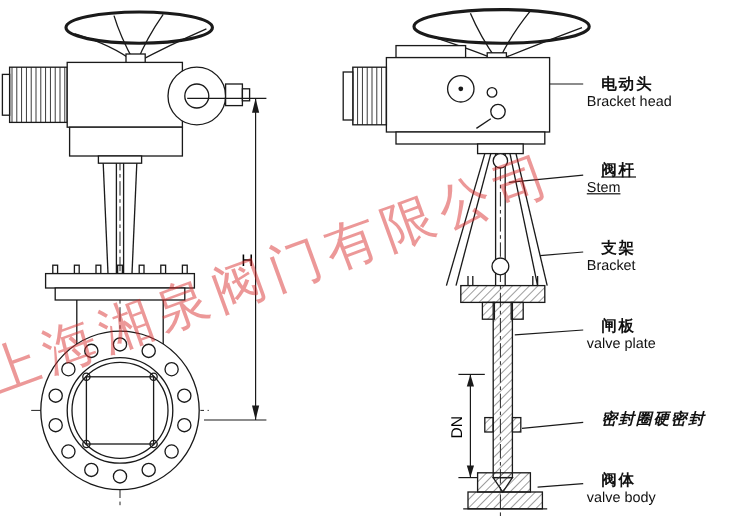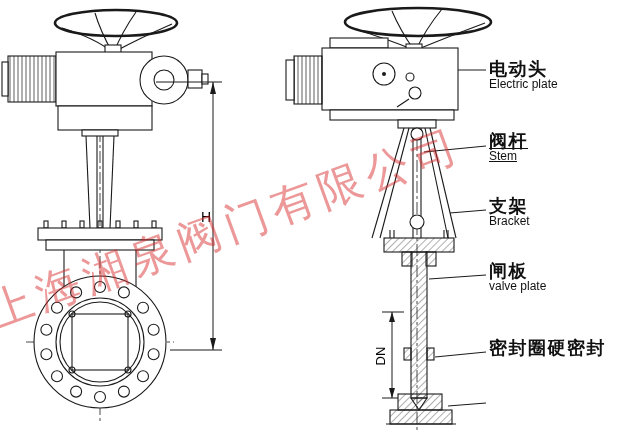--- a/index.html
+++ b/index.html
@@ -7,27 +7,27 @@
   body {
     background:#ffffff;
     font-family:"Liberation Sans", sans-serif;
     position:relative;
     overflow:hidden;
     color:#111;
   }
   .stage { position:absolute; inset:0; width:629px; height:433px; }
   svg.drawing { position:absolute; top:0; left:0; }
   .callout { position:absolute; left:489px; white-space:nowrap; }
-  .callout .cn { font-size:18px; font-weight:bold; letter-spacing:1.5px; line-height:15px; }
+  .callout .cn { font-size:13px; font-weight:bold; letter-spacing:1.5px; line-height:15px;margin-left:12px; }
   .callout .en { font-size:12px; line-height:14px; }
   .c1 { top:62px; }
   .c2 { top:134px;text-decoration:underline; }
   .c3 { top:199px; }
   .c4 { top:264px; }
-  .c5 { top:341px; }
+  .c5 { top:341px;font-style:italic; }
   .c6 { top:392px; }
   .watermark {
     position:absolute;
     left:-30px; top:168px;
     width:680px;
     transform:rotate(-20deg);
     transform-origin:center;
     font-size:44px;
     letter-spacing:6px;
     color:rgba(216,40,40,0.48);
@@ -221,31 +221,35 @@
       <line x1="429" y1="279" x2="486" y2="275"></line>
       <line x1="435" y1="357" x2="486" y2="352"></line>
       <line x1="448" y1="406" x2="486" y2="403"></line>
     </g>
   </svg>
 
   <div class="watermark">上海湘泉阀门有限公司</div>
 
   <div class="callout c1">
     <div class="cn">电动头</div>
-    <div class="en">Electric plate</div>
+    <div class="en">Bracket head</div>
   </div>
   <div class="callout c2">
     <div class="cn">阀杆</div>
     <div class="en">Stem</div>
   </div>
   <div class="callout c3">
     <div class="cn">支架</div>
     <div class="en">Bracket</div>
   </div>
   <div class="callout c4">
     <div class="cn">闸板</div>
     <div class="en">valve plate</div>
   </div>
   <div class="callout c5">
     <div class="cn">密封圈硬密封</div>
   </div>
+  <div class="callout c6">
+    <div class="cn">阀体</div>
+    <div class="en">valve body</div>
+  </div>
 
 </div>
 
 </body></html>

